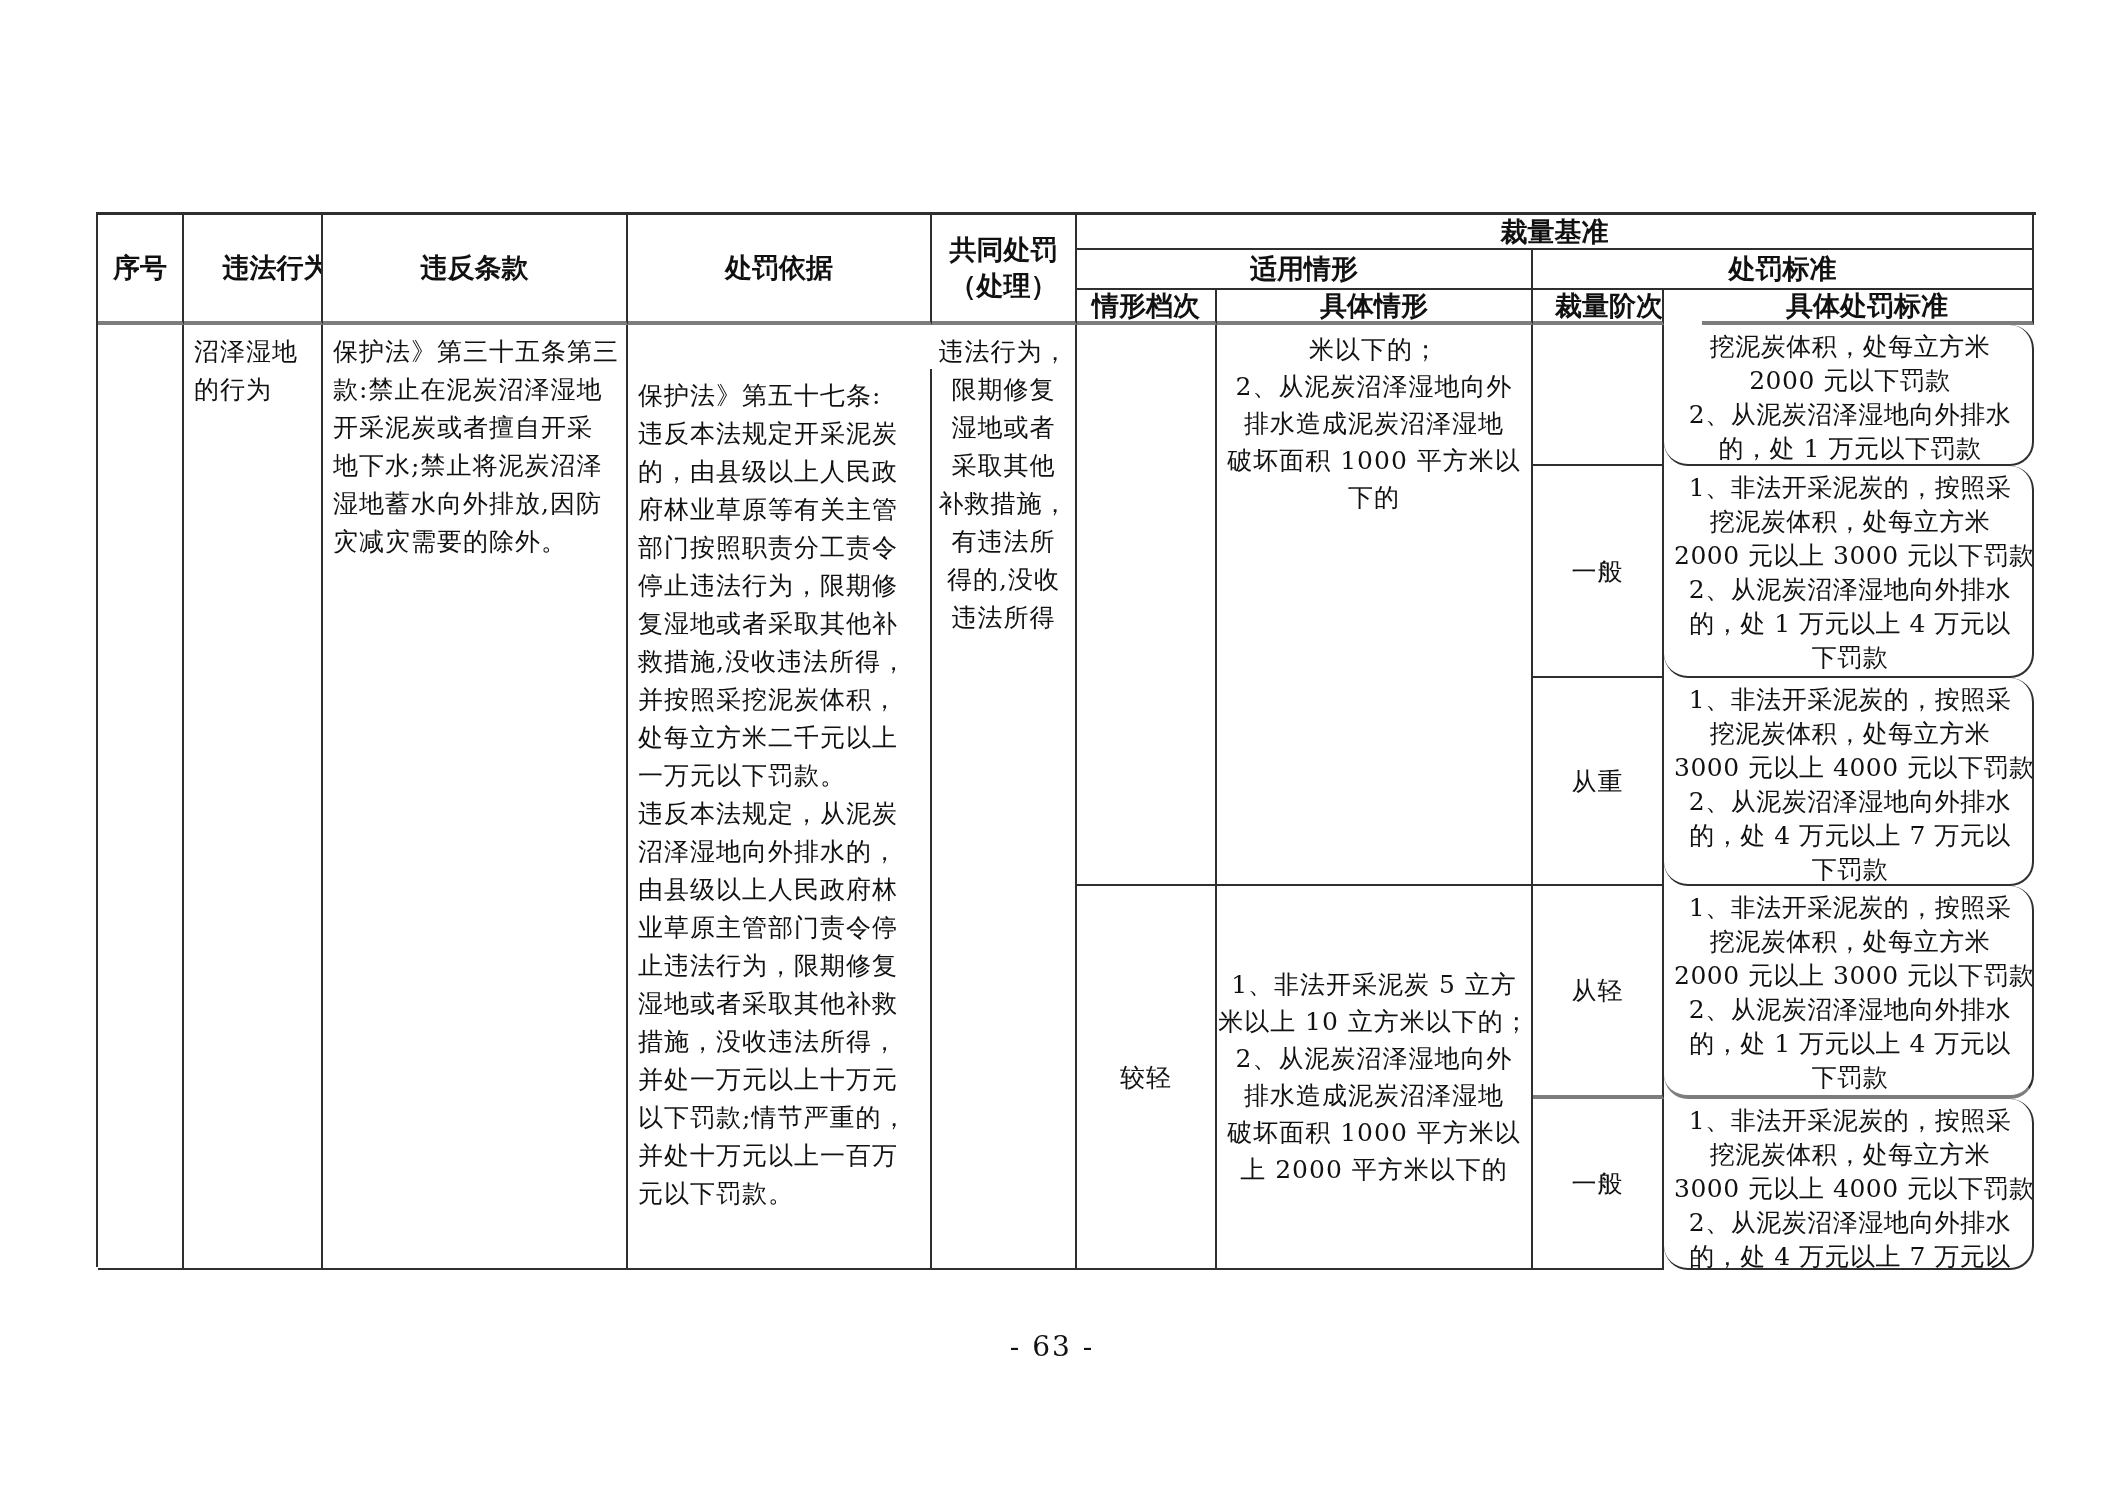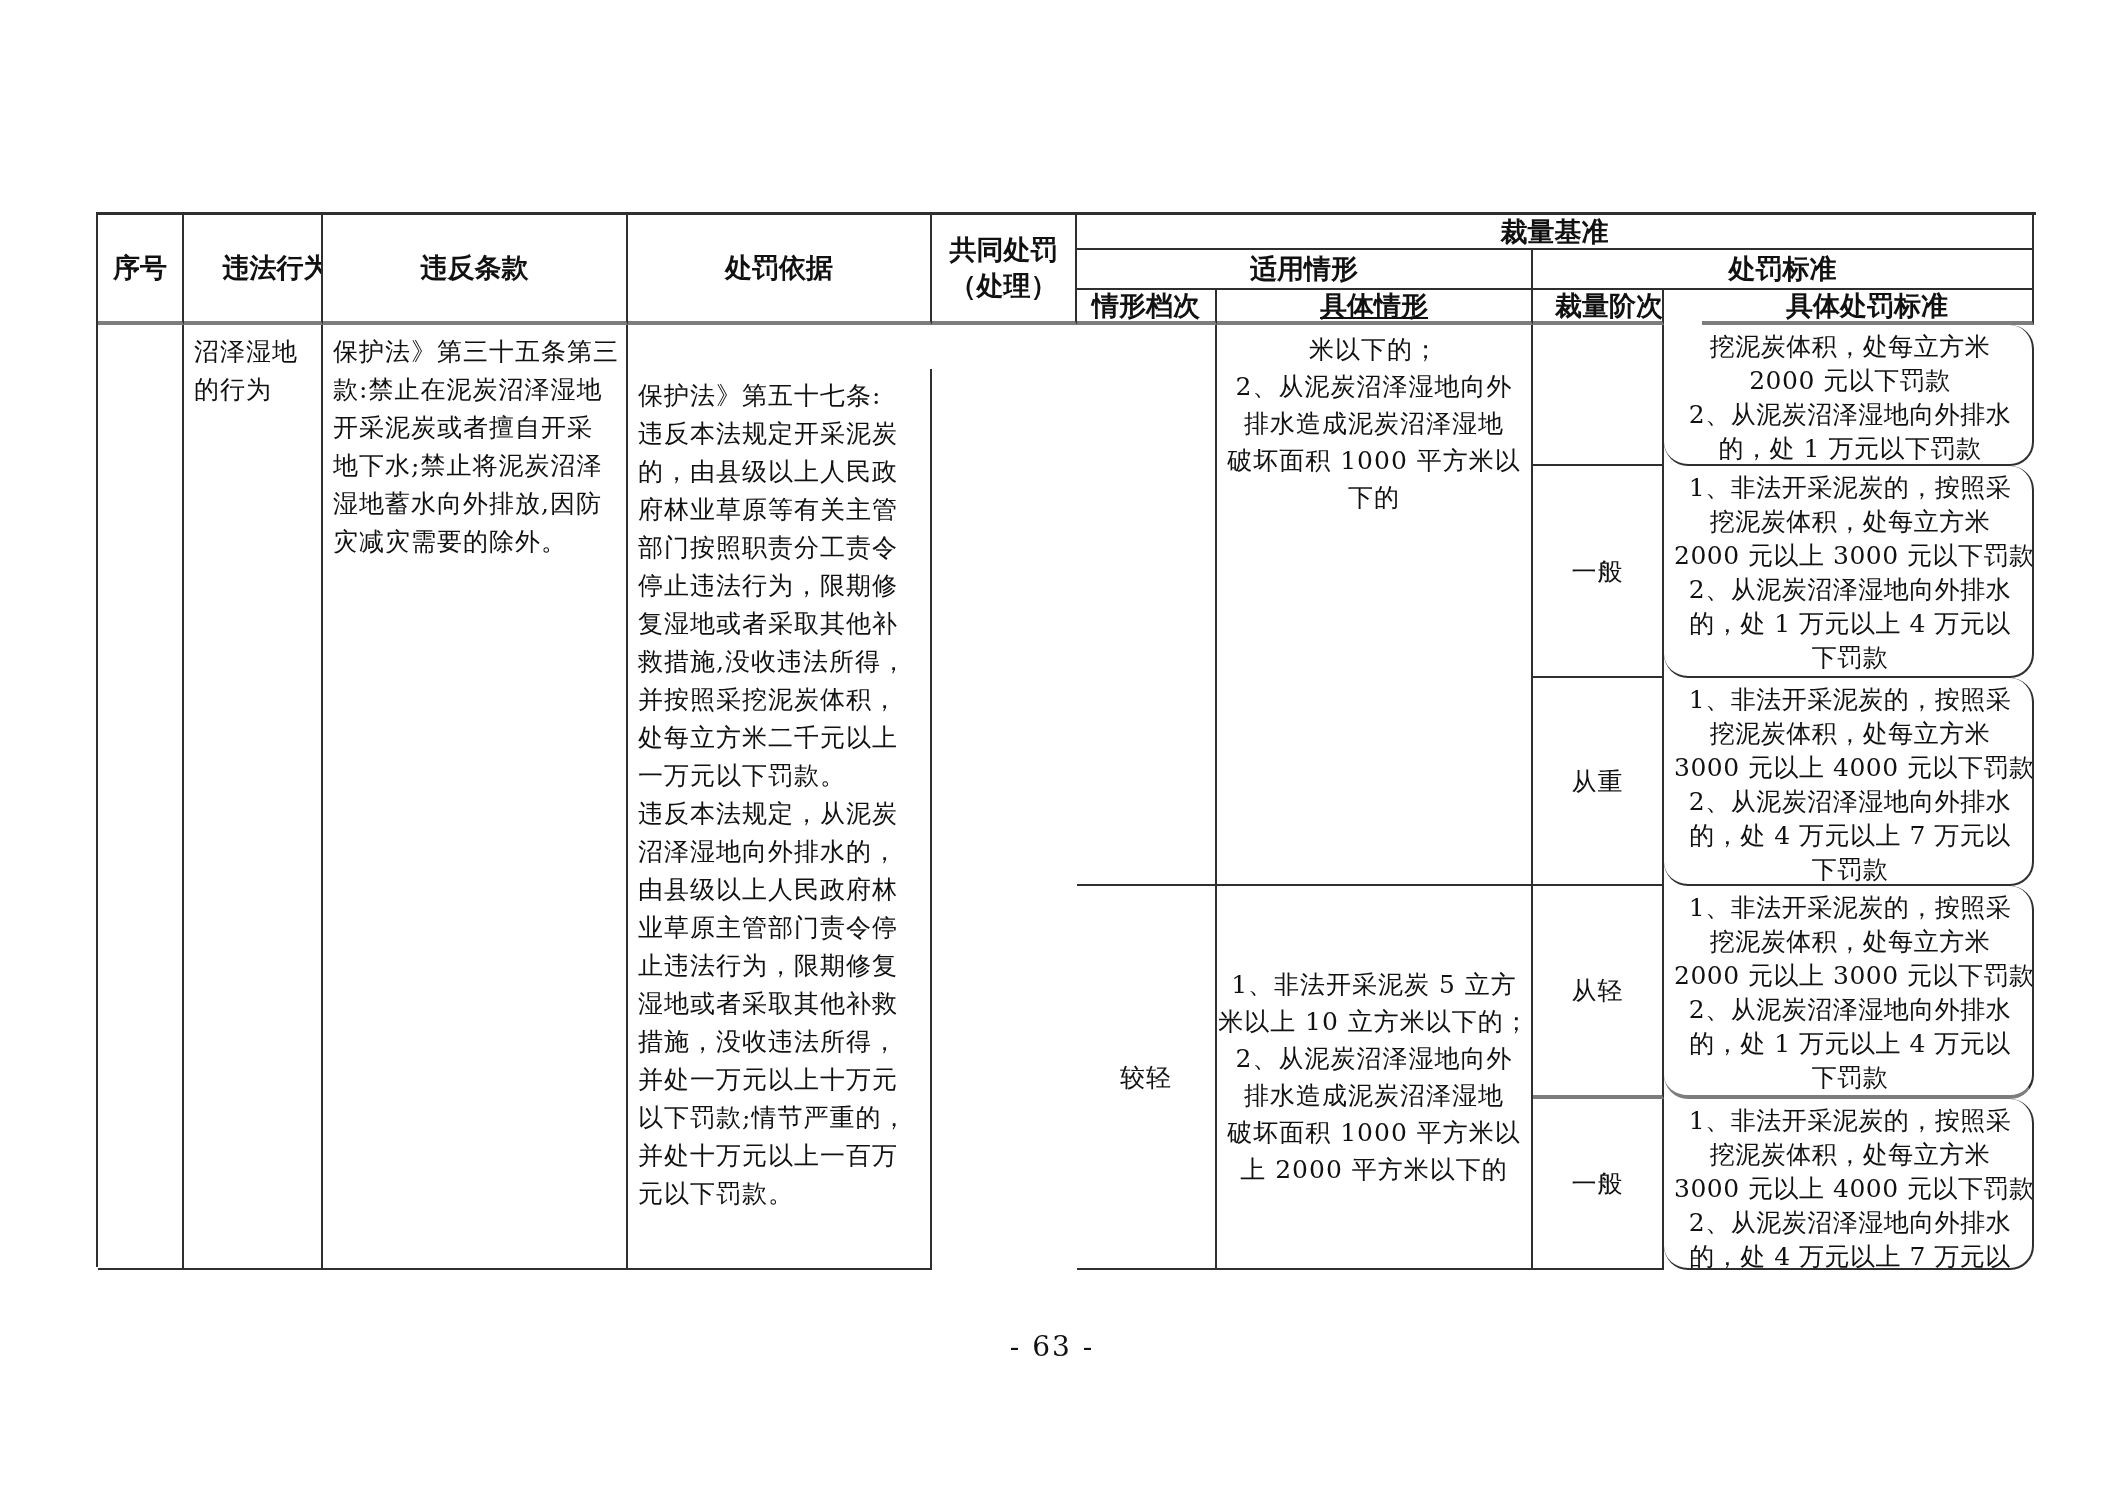--- a/index.html
+++ b/index.html
@@ -78,21 +78,21 @@
   <div class="cell hdr hdr-thick" style="grid-column:3;grid-row:1 / span 3;">违反条款</div>
   <div class="cell hdr hdr-thick" style="grid-column:4;grid-row:1 / span 3;">处罚依据</div>
   <div class="cell hdr hdr-thick" style="grid-column:5;grid-row:1 / span 3;">共同处罚
 （处理）</div>
 
   <div class="cell hdr" style="grid-column:6 / span 4;grid-row:1;">裁量基准</div>
   <div class="cell hdr" style="grid-column:6 / span 2;grid-row:2;">适用情形</div>
   <div class="cell hdr" style="grid-column:8 / span 2;grid-row:2;">处罚标准</div>
 
   <div class="cell hdr hdr-thick" style="grid-column:6;grid-row:3;">情形档次</div>
-  <div class="cell hdr hdr-thick" style="grid-column:7;grid-row:3;text-decoration:underline;">具体情形</div>
+  <div class="cell hdr hdr-thick" style="grid-column:7;grid-row:3;">具体情形</div>
   <div class="cell hdr hdr-thick" style="grid-column:8;grid-row:3;padding-left:23px;">裁量阶次</div>
   <div class="cell hdr hdr-thick" style="grid-column:9;grid-row:3;margin-left:38px;">具体处罚标准</div>
 
   <div class="cell body-left" style="grid-column:1;grid-row:4 / span 5;"></div>
   <div class="cell body-left" style="grid-column:2;grid-row:4 / span 5;">沼泽湿地
 的行为</div>
   <div class="cell body-left" style="grid-column:3;grid-row:4 / span 5;">保护法》第三十五条第三
 款:禁止在泥炭沼泽湿地
 开采泥炭或者擅自开采
 地下水;禁止将泥炭沼泽
@@ -113,20 +113,28 @@
 沼泽湿地向外排水的，
 由县级以上人民政府林
 业草原主管部门责令停
 止违法行为，限期修复
 湿地或者采取其他补救
 措施，没收违法所得，
 并处一万元以上十万元
 以下罚款;情节严重的，
 并处十万元以上一百万
 元以下罚款。</div>
+  <div class="cell body-center-top" style="grid-column:5;grid-row:4 / span 5;">违法行为，
+限期修复
+湿地或者
+采取其他
+补救措施，
+有违法所
+得的,没收
+违法所得</div>
 
   <div class="cell stage" style="grid-column:6;grid-row:4 / span 3;"></div>
   <div class="cell situation situation-top" style="grid-column:7;grid-row:4 / span 3;">米以下的；
 2、从泥炭沼泽湿地向外
 排水造成泥炭沼泽湿地
 破坏面积 1000 平方米以
 下的</div>
   <div class="cell stage" style="grid-column:6;grid-row:7 / span 2;">较轻</div>
   <div class="cell situation situation-mid" style="grid-column:7;grid-row:7 / span 2;">1、非法开采泥炭 5 立方
 米以上 10 立方米以下的；

